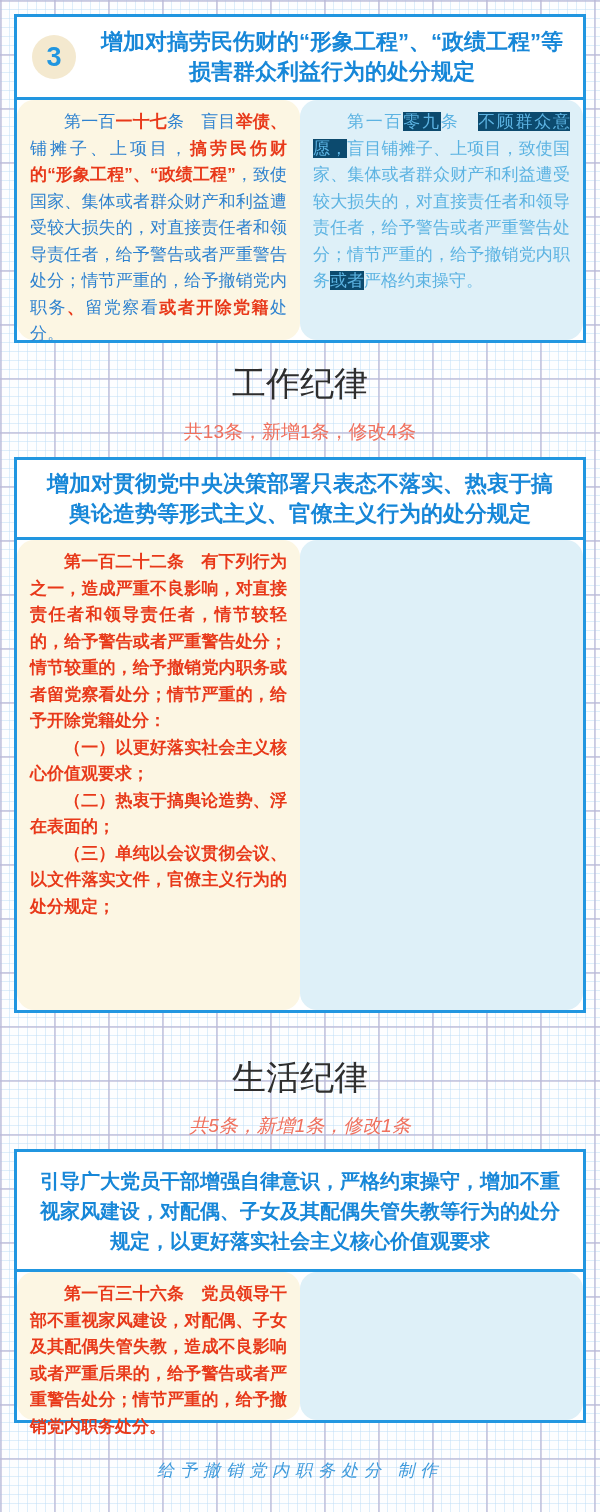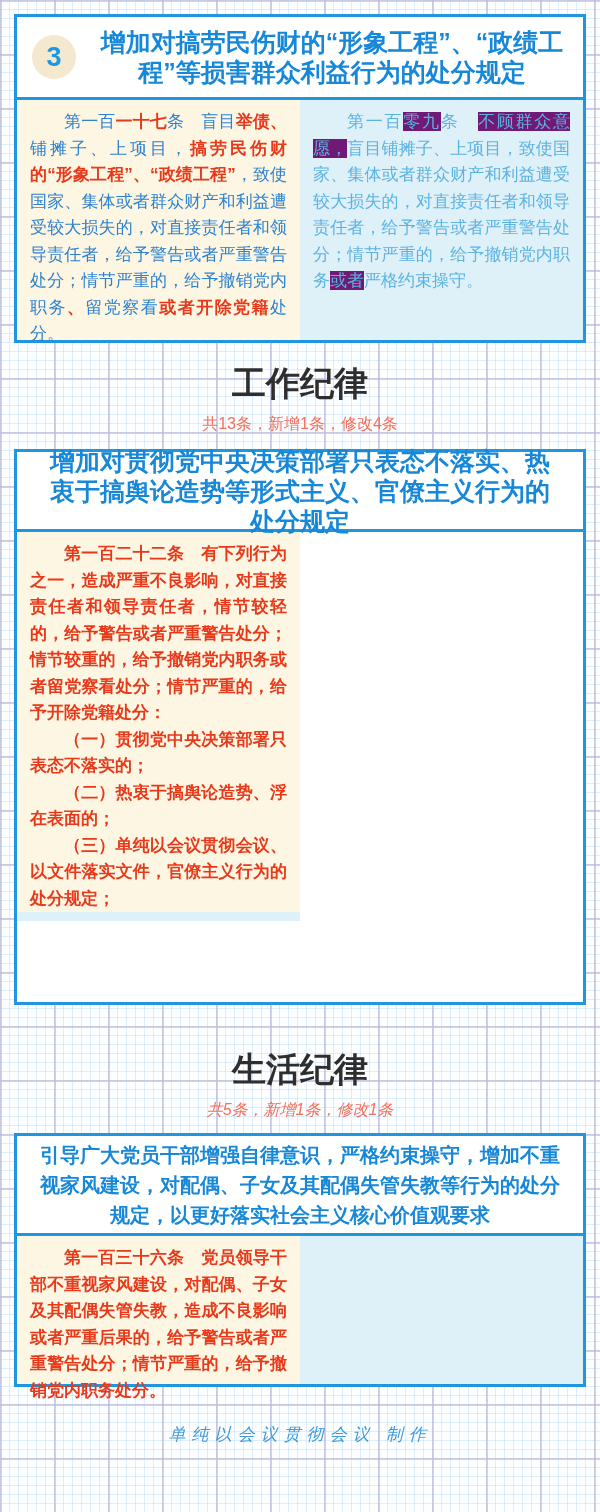--- a/index.html
+++ b/index.html
@@ -28,78 +28,78 @@
   .card-header {
     position: relative;
     border-bottom: 3px solid #2196e0;
     background: #ffffff;
     display: flex;
     align-items: center;
     justify-content: center;
   }
   .card1 .card-header { height: 83px; padding: 0 12px 0 76px; }
   .card2 .card-header { height: 80px; padding: 16px 26px; }
-  .card3 .card-header { height: 100px; padding: 0 22px; }
+  .card3 .card-header { height: 120px; padding: 0 22px; }
 
   .badge {
     position: absolute;
     left: 15px; top: 50%;
     transform: translateY(-50%);
     width: 44px; height: 44px;
     border-radius: 50%;
     background: #f4e9cf;
     color: #2196e0;
     font-weight: bold;
     font-size: 27px;
     display: flex; align-items: center; justify-content: center;
   }
   .card-title {
     color: #1787d8;
     font-weight: bold;
-    font-size: 25px;
+    font-size: 22px;
     line-height: 30px;
     text-align: center;
   }
   .card3 .card-title { font-size: 20px; line-height: 30px; }
 
   .card-body { display: flex; }
-  .col { width: 50%; padding: 9px 13px 0 13px; }
+  .col { width: 50%; padding: 9px 13px 0 13px; border-radius: 17px; }
   .col-old { background: #fcf6e3; }
   .col-new { background: #def0f8; }
   .card1 .card-body { height: 240px; }
-  .card2 .card-body { height: 470px; flex-direction: column; }
+  .card2 .card-body { height: 470px; }
   .card3 .card-body { height: 148px; }
 
   .para {
     font-size: 17px;
     line-height: 26.5px;
     text-indent: 2em;
     text-align: justify;
   }
   .t-blue  { color: #2e82cf; }
   .t-red   { color: #e8391a; font-weight: bold; }
   .t-lblue { color: #5cb3e2; }
-  .hl      { background: #701a75; }
+  .hl      { background: #0c4a6e; }
   .para.red { color: #e8391a; font-weight: bold; }
 
   .section-heading {
     text-align: center;
     color: #2e2e2e;
     font-size: 34px;
-    font-weight: bold;
+    font-weight: normal;
     line-height: 40px;
   }
   .heading-1 { margin-top: 20px; }
   .heading-2 { margin-top: 44px; }
   .section-sub {
     text-align: center;
     color: #f0715e;
-    font-size: 16px;
+    font-size: 19px;
     line-height: 22px;
-    margin-top: 10px;
+    margin-top: 18px;
   }
   .sub-1 { margin-bottom: 14px; }
   .sub-2 { margin-bottom: 12px; font-style: italic; }
 
   .footer {
     margin-top: 36px;
     text-align: center;
     color: #3f9bdc;
     font-size: 17px;
     letter-spacing: 6px;
@@ -130,21 +130,21 @@
   <h1 class="section-heading heading-1">工作纪律</h1>
   <p class="section-sub sub-1">共13条，新增1条，修改4条</p>
 
   <section class="card card2">
     <div class="card-header">
       <h2 class="card-title">增加对贯彻党中央决策部署只表态不落实、热衷于搞舆论造势等形式主义、官僚主义行为的处分规定</h2>
     </div>
     <div class="card-body">
       <div class="col col-old">
         <p class="para red">第一百二十二条　有下列行为之一，造成严重不良影响，对直接责任者和领导责任者，情节较轻的，给予警告或者严重警告处分；情节较重的，给予撤销党内职务或者留党察看处分；情节严重的，给予开除党籍处分：</p>
-        <p class="para red">（一）贯彻党中央决策部署只表态不落实的；</p>
+        <p class="para red">（一）以更好落实社会主义核心价值观要求；</p>
         <p class="para red">（二）热衷于搞舆论造势、浮在表面的；</p>
         <p class="para red">（三）单纯以会议贯彻会议、以文件落实文件，官僚主义行为的处分规定；</p>
       </div>
       <div class="col col-new"></div>
     </div>
   </section>
 
   <h1 class="section-heading heading-2">生活纪律</h1>
   <p class="section-sub sub-2">共5条，新增1条，修改1条</p>
 
@@ -153,15 +153,15 @@
       <h2 class="card-title">引导广大党员干部增强自律意识，严格约束操守，增加不重视家风建设，对配偶、子女及其配偶失管失教等行为的处分规定，以更好落实社会主义核心价值观要求</h2>
     </div>
     <div class="card-body">
       <div class="col col-old">
         <p class="para red">第一百三十六条　党员领导干部不重视家风建设，对配偶、子女及其配偶失管失教，造成不良影响或者严重后果的，给予警告或者严重警告处分；情节严重的，给予撤销党内职务处分。</p>
       </div>
       <div class="col col-new"></div>
     </div>
   </section>
 
-  <p class="footer">单纯以会议贯彻会议 制作</p>
+  <p class="footer">给予撤销党内职务处分 制作</p>
 
 </div>
 
 </body></html>

